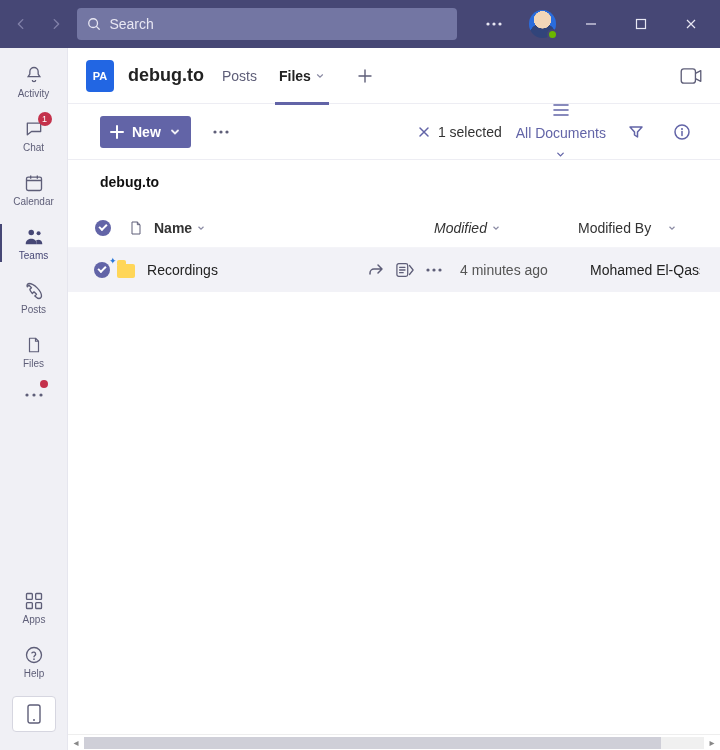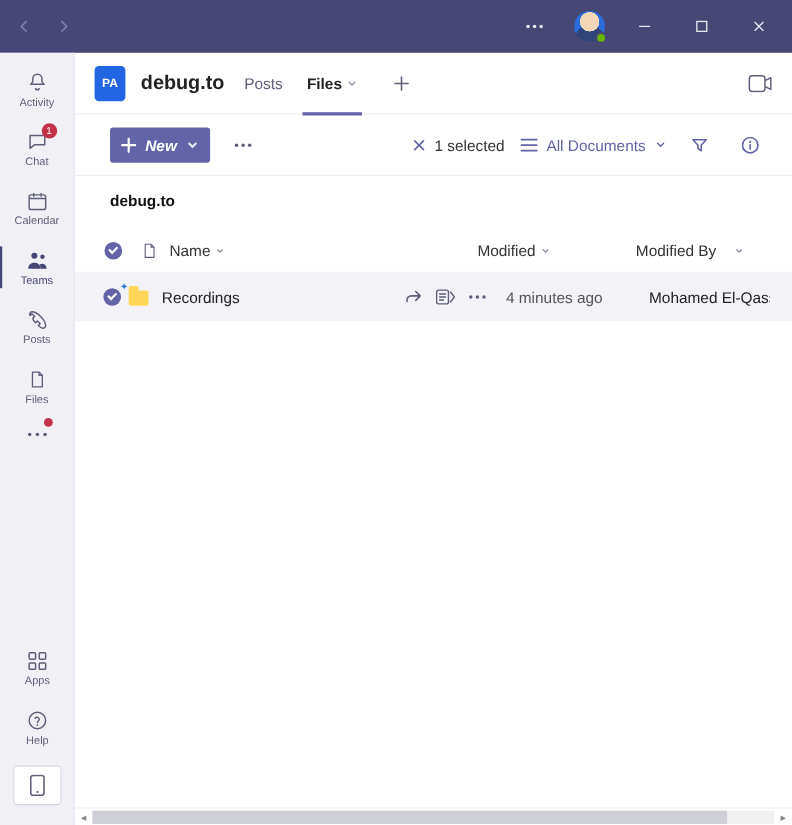--- a/index.html
+++ b/index.html
@@ -92,42 +92,42 @@
   .add-tab { color:#5e5e78; width:28px; height:28px; display:flex; align-items:center; justify-content:center; cursor:pointer; margin-left: 8px;}
   .header-right { margin-left:auto; display:flex; align-items:center; gap:10px; color:#5e5e78; }
 
   .command-bar {
     height: 56px; display:flex; align-items:center; padding: 0 22px 0 32px; gap: 14px;
     border-bottom: 1px solid #ededf3;
   }
   .btn-new {
     background:#6264a7; color:#fff; border-radius:3px; height:32px;
     display:flex; align-items:center; padding: 0 10px; gap:8px; cursor:pointer;
-    font-size:14px; font-weight:600;font-style:italic;
+    font-size:14px; font-weight:600;
   }
   .btn-new .chev { opacity:.9; }
   .icon-btn { width:32px; height:32px; display:flex; align-items:center; justify-content:center; color:#5e5e78; cursor:pointer; }
   .cmd-spacer { flex:1; }
   .selected-pill { display:flex; align-items:center; gap:8px; color:#333; font-size:14px; cursor:pointer;}
   .selected-pill .x { color:#6264a7; }
-  .view-switch { display:flex; align-items:center; gap:8px; color:#6264a7; font-size:14px; cursor:pointer; }
+  .view-switch { display:flex; align-items:center; gap:8px; color:#6264a7; font-size:14px; cursor:pointer;flex-direction:column; }
   .filter-ic, .info-ic { color:#6264a7; }
 
   .library-title {
     padding: 14px 0 18px 32px; font-size: 14px; font-weight: 700; color:#111;
   }
 
   .list-header {
     display:flex; align-items:center; height: 40px; padding: 0 20px;
     color:#333; font-size:14px; border-bottom: 1px solid #f4f4f8;
   }
   .col-check { width: 30px; display:flex; justify-content:center; }
   .col-type  { width: 36px; display:flex; justify-content:center; color:#5e5e78;}
-  .col-name  { width: 280px; display:flex; align-items:center; gap:4px; cursor:pointer;}
-  .col-mod   { width: 144px; display:flex; align-items:center; gap:4px; cursor:pointer;}
+  .col-name  { width: 280px; display:flex; align-items:center; gap:4px; cursor:pointer;font-weight:bold;}
+  .col-mod   { width: 144px; display:flex; align-items:center; gap:4px; cursor:pointer;font-style:italic;}
   .col-by    { flex:1; min-width:110px; display:flex; align-items:center; gap:16px; cursor:pointer;}
   .sort-chev { color:#8a8aa3; }
 
   .row {
     display:flex; align-items:center; height: 44px; padding: 0 20px;
     background:#f2f2f7; font-size:14px; color:#222;
   }
   .check-circle {
     width:16px; height:16px; border-radius:50%; background:#6264a7; position:relative;
   }
@@ -167,20 +167,29 @@
 <div class="titlebar">
   <div class="nav-arrow disabled">
     <svg width="14" height="14" viewBox="0 0 16 16">
         <path d="M10 3 5 8l5 5" fill="none" stroke="currentColor" stroke-width="1.6" stroke-linecap="round" stroke-linejoin="round"></path>
       </svg>
   </div>
   <div class="nav-arrow disabled">
     <svg width="14" height="14" viewBox="0 0 16 16">
         <path d="M6 3l5 5-5 5" fill="none" stroke="currentColor" stroke-width="1.6" stroke-linecap="round" stroke-linejoin="round"></path>
       </svg>
+  </div>
+  <div class="search-box">
+    <span>
+      <svg width="14" height="14" viewBox="0 0 16 16">
+          <circle cx="7" cy="7" r="5" fill="none" stroke="currentColor" stroke-width="1.5"></circle>
+          <path d="M11 11l3 3" stroke="currentColor" stroke-width="1.5" stroke-linecap="round"></path>
+        </svg>
+    </span>
+    <input placeholder="Search" style="">
   </div>
   <div class="titlebar-spacer"></div>
   <div class="titlebar-btn">
     <svg width="16" height="4" viewBox="0 0 16 4">
         <circle cx="2" cy="2" r="1.6" fill="currentColor"></circle>
         <circle cx="8" cy="2" r="1.6" fill="currentColor"></circle>
         <circle cx="14" cy="2" r="1.6" fill="currentColor"></circle>
       </svg>
   </div>
   <div class="avatar">

